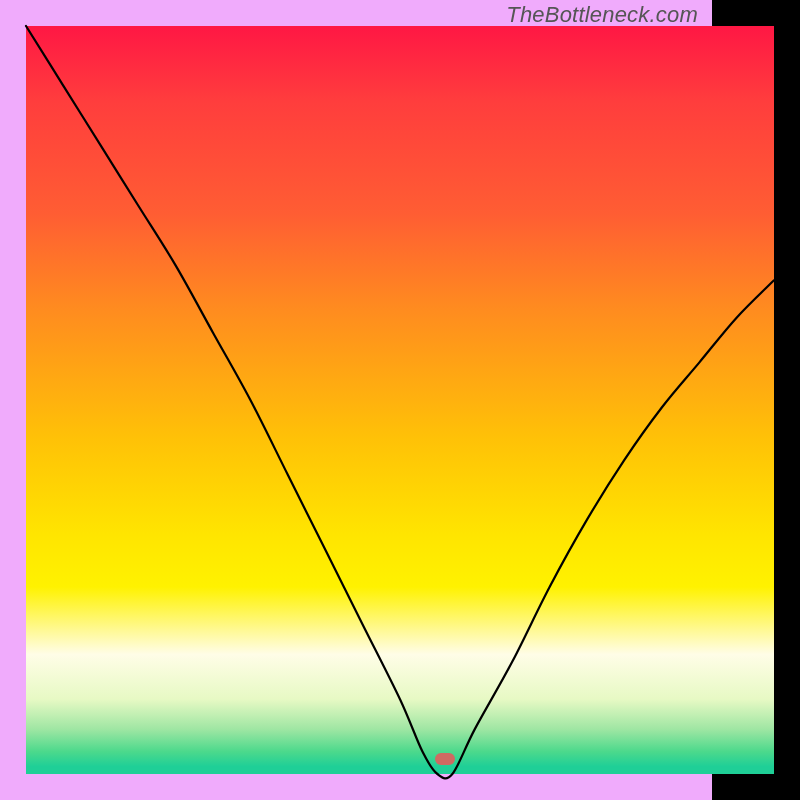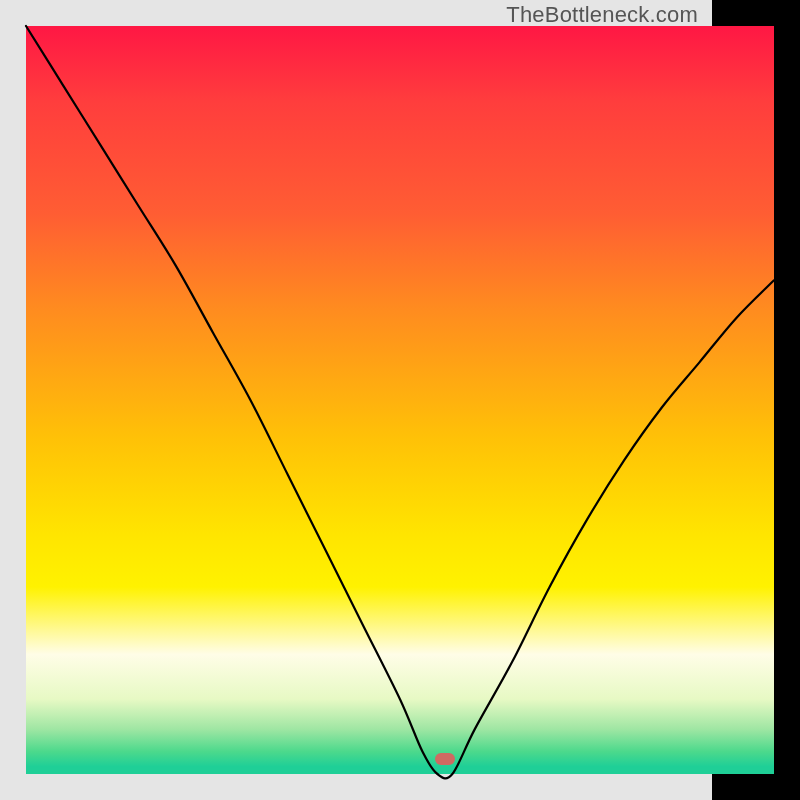--- a/index.html
+++ b/index.html
@@ -8,21 +8,22 @@
     width: 800px;
     height: 800px;
     background: #000;
     overflow: hidden;
     font-family: Arial, Helvetica, sans-serif;
   }
   .frame {
     position: relative;
     width: 712px;
     height: 800px;
-    background: #e5e5e5;
+    background: #f0abfc;
+    font-style: italic;
   }
   .watermark {
     position: absolute;
     top: 2px;
     right: 14px;
     color: #555;
     font-size: 22px;
     letter-spacing: 0.2px;
     font-weight: 500;
     z-index: 10;

